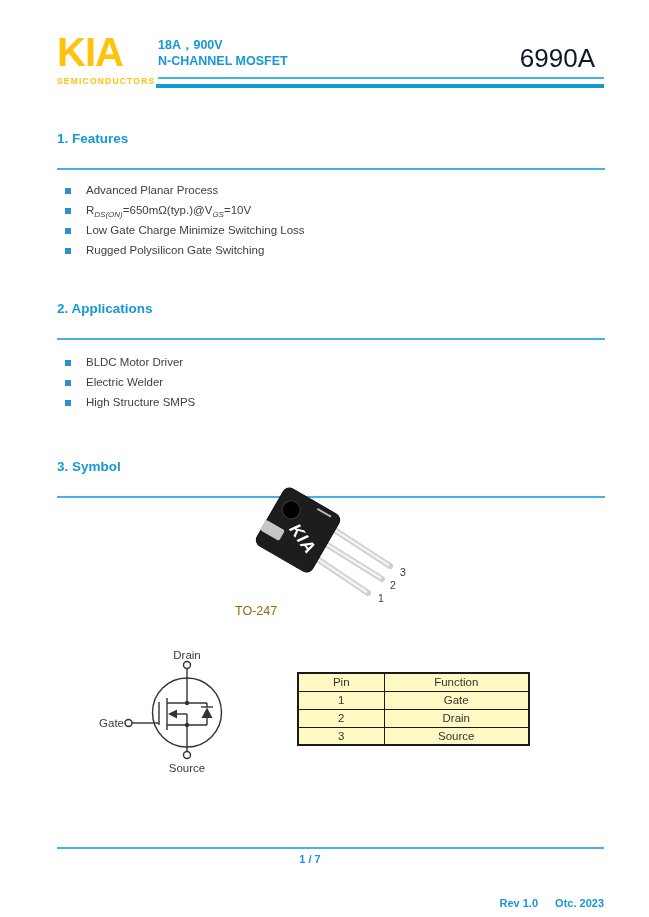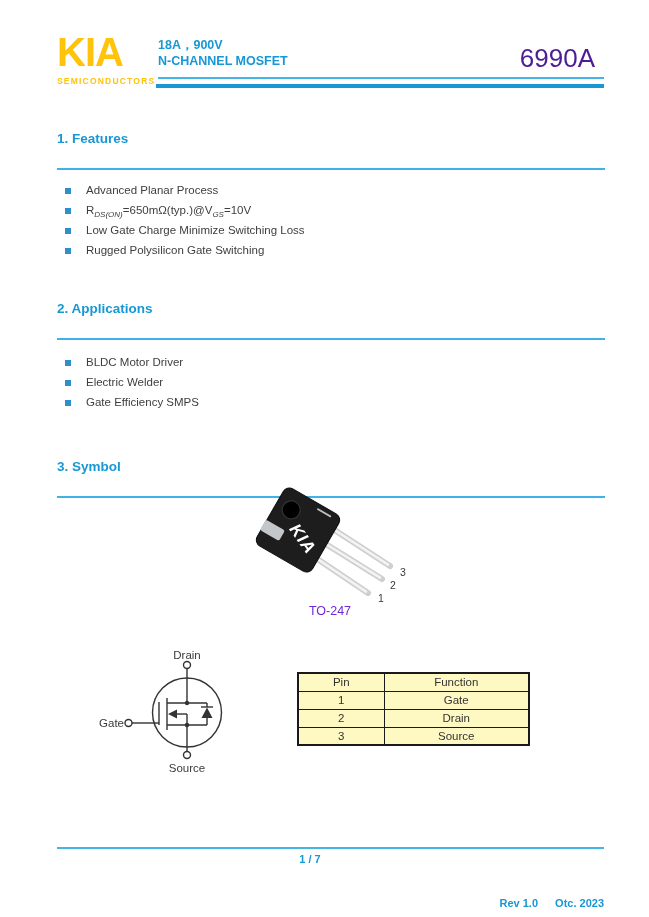--- a/index.html
+++ b/index.html
@@ -6,41 +6,41 @@
   html,body { background:#ffffff; }
   body {
     width:649px; height:917px; position:relative; overflow:hidden;
     font-family:"Liberation Sans", sans-serif; color:#3e3e3e;
   }
   
   .logo { position:absolute; left:57px; top:33px; }
   .logo-text { font-size:40px; font-weight:bold; color:#FFC30B; line-height:38px; letter-spacing:-1px; }
   .logo-sub { font-size:8.5px; font-weight:bold; color:#FFC30B; letter-spacing:1.2px; margin-top:5px; }
   .subtitle { position:absolute; left:158px; top:37px; color:#1798D4; font-size:12.5px; font-weight:bold; line-height:16px; }
-  .partnum { position:absolute; top:43px; right:54px; color:#4c1d95; font-size:26px; font-weight:400; }
+  .partnum { position:absolute; top:43px; right:54px; color:#0f172a; font-size:26px; font-weight:400; }
   .rule-thin  { position:absolute; left:158px; top:77px; width:446px; height:2px; background:#45B5E8; }
   .rule-thick { position:absolute; left:156px; top:84px; width:448px; height:4px; background:#1798D4; }
   
   .section { position:absolute; left:57px; width:548px; }
   .section-title {
     color:#1798D4; font-size:13.5px; font-weight:bold;
     padding-bottom:22px; border-bottom:2px solid #41B2E5;
   }
   .sec-features { top:131px; }
   .sec-apps     { top:301px; }
   .sec-symbol   { top:459px; }
   .items { margin-top:14px; }
   .sec-apps .items { margin-top:16px; }
   .li { display:flex; align-items:center; font-size:11.5px; line-height:13px; color:#3e3e3e; margin-bottom:7px; }
   .bullet { width:6px; height:6px; background:#2E8FCC; margin:0 15px 0 8px; flex:none; }
   .li sub { font-size:8px; line-height:0;font-style:italic; }
   
   .package-svg { position:absolute; left:235px; top:482px; }
-  .package-label { position:absolute; left:235px; top:604px; width:190px; text-align:center;
-                   font-size:12.5px; color:#6d28d9; }
+  .package-label { position:absolute; left:235px; top:604px; width:190px; text-align:left;
+                   font-size:12.5px; color:#a16207; }
   svg text { font-family:"Liberation Sans", sans-serif; }
   
   .schematic-svg { position:absolute; left:85px; top:645px; }
   
   .pin-table { position:absolute; left:297px; top:672px; border-collapse:collapse; table-layout:fixed;
                border:2px solid #1a1a1a; background:#fef9c3; }
   .pin-table th, .pin-table td {
     border:1.5px solid #1a1a1a; height:18px; text-align:center; vertical-align:middle;
     font-size:11.5px; font-weight:400; color:#333333; padding:0;
   }
@@ -94,21 +94,21 @@
     <div class="li">
       <span class="bullet"></span>
       <span>BLDC Motor Driver</span>
     </div>
     <div class="li">
       <span class="bullet"></span>
       <span>Electric Welder</span>
     </div>
     <div class="li">
       <span class="bullet"></span>
-      <span>Gate Efficiency SMPS</span>
+      <span>High Structure SMPS</span>
     </div>
   </div>
 </div>
 
 <div class="section sec-symbol">
   <div class="section-title">3. Symbol</div>
 </div>
 
 <svg class="package-svg" width="190" height="130" viewBox="0 0 190 130">
 

